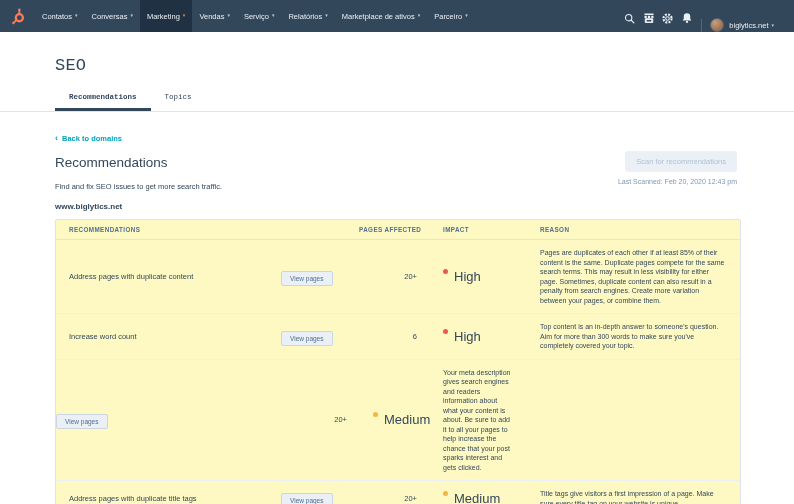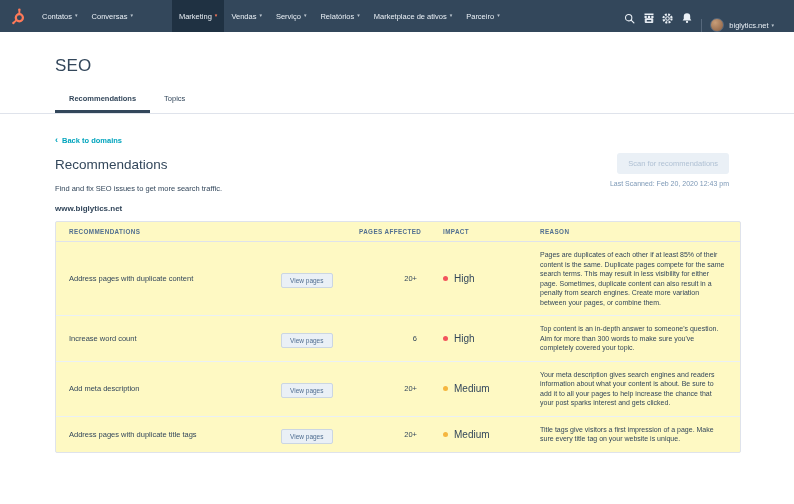--- a/index.html
+++ b/index.html
@@ -5,66 +5,66 @@
   * { margin:0; padding:0; box-sizing:border-box; }
   html,body { background:#fff; }
   body { font-family:"Liberation Sans", sans-serif; color:#33475b; }
   .app { position:relative; width:794px; height:504px; background:#fff; overflow:hidden; }
 
   
   .navbar { display:flex; align-items:stretch; height:32px; background:#33475b; color:#eaf0f6; font-size:7.5px; }
   .brand { display:flex; align-items:center; padding:0 8px 0 10px; }
   .nav-items { display:flex; align-items:stretch; }
   .nav-item { display:flex; align-items:center; padding:0 7px; cursor:pointer; white-space:nowrap; color:#eaf0f6; }
-  .nav-item.active { background:#1f3142;margin-left:32px; }
+  .nav-item.active { background:#1f3142; }
   .nav-item .caret { font-size:5px; margin-left:3px; opacity:.75; position:relative; top:-1px; }
   .nav-item.active .caret { color:#ff7a59; opacity:1; }
   .nav-right { margin-left:auto; display:flex; align-items:flex-end; padding-right:20px; }
   .nav-icon { width:19px; height:28px; display:flex; align-items:center; justify-content:center; cursor:pointer; }
   .nav-divider { width:1px; height:13px; background:#56687c; margin:0 8px 0 5px; }
   .account { display:flex; align-items:center; cursor:pointer; }
   .avatar { width:14px; height:14px; border-radius:50%; background:radial-gradient(circle at 35% 30%, #c89d78, #8a5f43); margin-right:5px; border:1px solid #56687c; }
   .account-name { font-size:7.5px; }
   .account .caret { font-size:5px; margin-left:3px; opacity:.75; }
 
   
-  .page-head { padding:24px 53px 0 55px; }
+  .page-head { padding:24px 53px 0 55px;font-family:Liberation Mono, monospace; }
   .page-title { font-size:17px; font-weight:400; color:#33475b; letter-spacing:.2px; }
   .tabs { display:flex; margin-top:12px; border-bottom:1px solid #dfe3eb; margin-left:-55px; margin-right:-53px; padding-left:55px; }
   .tab { font-size:7.5px; padding:6px 14px 7px 14px; cursor:pointer; color:#33475b; border-bottom:3px solid transparent; }
   .tab.active { font-weight:bold; border-bottom:3px solid #33475b; }
 
   
   .content { padding:13px 53px 0 55px; }
   .back-link { display:inline-flex; align-items:center; color:#00a4bd; font-size:7.5px; font-weight:bold; text-decoration:none; cursor:pointer; margin-top:9px; }
   .back-link .chev { margin-right:4px; font-size:9px; line-height:1; }
   .head-row { position:relative; margin-top:10px; }
   .section-title { font-size:13.5px; font-weight:400; color:#33475b; }
-  .scan-area { position:absolute; right:12px; top:-5px; text-align:right; }
+  .scan-area { position:absolute; right:4px; top:-5px; text-align:right; }
   .scan-btn { display:inline-block; background:#eaf0f6; color:#b0c1d4; border:none; border-radius:3px; font-size:7.5px; padding:6px 11px; font-family:inherit; cursor:pointer; }
   .last-scanned { margin-top:6px; font-size:7px; color:#7c98b6; }
   .subtitle { margin-top:12px; font-size:7.5px; color:#33475b; }
   .domain { margin-top:11px; font-size:8px; font-weight:bold; color:#33475b; }
 
   
   .table { margin-top:8px; border:1px solid #dfe3eb; border-radius:2px; background:#fef9c3; }
   .t-grid { display:grid; grid-template-columns:225px 78px 70px 97px 1fr; align-items:center; }
   .t-head { border-bottom:1px solid #dfe3eb; }
   .t-head .th { font-size:6.3px; font-weight:bold; color:#516f90; letter-spacing:.4px; padding:6px 0; text-transform:uppercase; }
   .th-rec { padding-left:13px !important; }
   .th-pages { text-align:left; }
   .th-impact { padding-left:14px !important; }
   .th-reason { padding-left:14px !important; }
   .t-row { border-bottom:1px solid #eaf0f6; }
   .t-row:last-child { border-bottom:none; }
   .cell-rec { font-size:7.5px; color:#33475b; padding-left:13px; }
   .cell-view { }
   .view-btn { background:#eaf0f6; border:1px solid #cbd6e2; border-radius:2px; color:#506e91; font-size:6.5px; padding:3px 8px; font-family:inherit; cursor:pointer; white-space:nowrap; }
   .cell-pages { font-size:7.5px; text-align:right; padding-right:12px; color:#33475b; }
-  .cell-impact { display:flex; align-items:center; padding-left:14px; font-size:10px; color:#33475b; }
+  .cell-impact { display:flex; padding-left:14px; font-size:13px; color:#33475b; }
   .impact-dot { width:5px; height:5px; border-radius:50%; margin-right:6px; flex:0 0 auto; }
   .cell-reason { font-size:7px; line-height:9.5px; color:#33475b; padding:8px 14px; }
 </style>
 </head>
 <body>
 
 <div class="app">
 
   <nav class="navbar">
     <div class="brand">
@@ -200,21 +200,20 @@
       <button class="view-btn">View pages</button>
     </div>
     <div class="cell-pages">6</div>
     <div class="cell-impact">
       <span class="impact-dot" style="background: rgb(242, 84, 91);"></span>
       <span>High</span>
     </div>
     <div class="cell-reason">Top content is an in-depth answer to someone's question. Aim for more than 300 words to make sure you've completely covered your topic.</div>
   </div>
           <div class="t-grid t-row">
-    <div class="cell-rec">Add meta description</div>
     <div class="cell-view">
       <button class="view-btn">View pages</button>
     </div>
     <div class="cell-pages">20+</div>
     <div class="cell-impact">
       <span class="impact-dot" style="background: rgb(245, 182, 63);"></span>
       <span>Medium</span>
     </div>
     <div class="cell-reason">Your meta description gives search engines and readers information about what your content is about. Be sure to add it to all your pages to help increase the chance that your post sparks interest and gets clicked.</div>
   </div>

